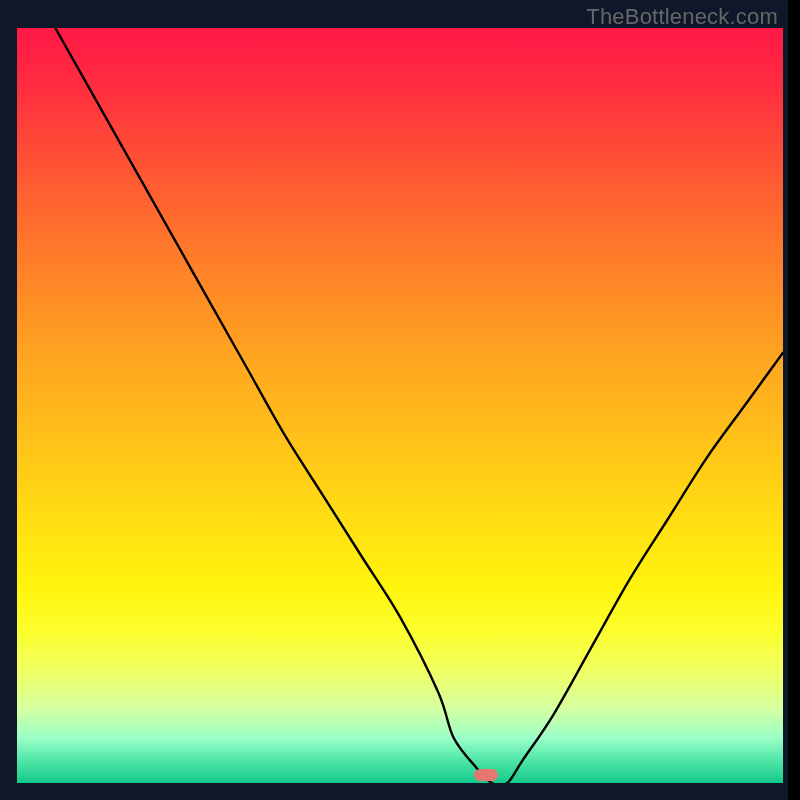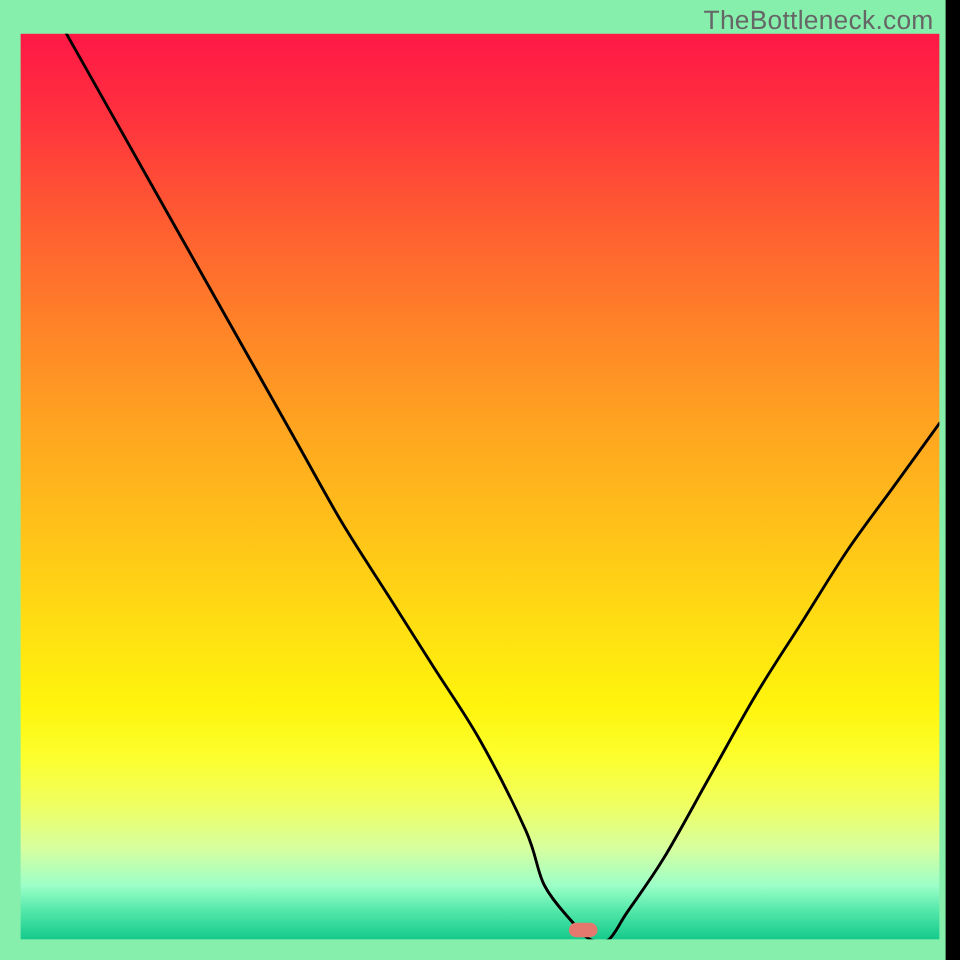--- a/index.html
+++ b/index.html
@@ -8,21 +8,21 @@
     width: 800px;
     height: 800px;
     background: #000;
     overflow: hidden;
     font-family: Arial, Helvetica, sans-serif;
   }
   .frame {
     position: relative;
     width: 788px;
     height: 800px;
-    background: #86efac;
+    background: #0f172a;
   }
   .watermark {
     position: absolute;
     top: 4px;
     right: 10px;
     color: #666;
     font-size: 22px;
     font-weight: 500;
     letter-spacing: 0.2px;
     z-index: 5;

